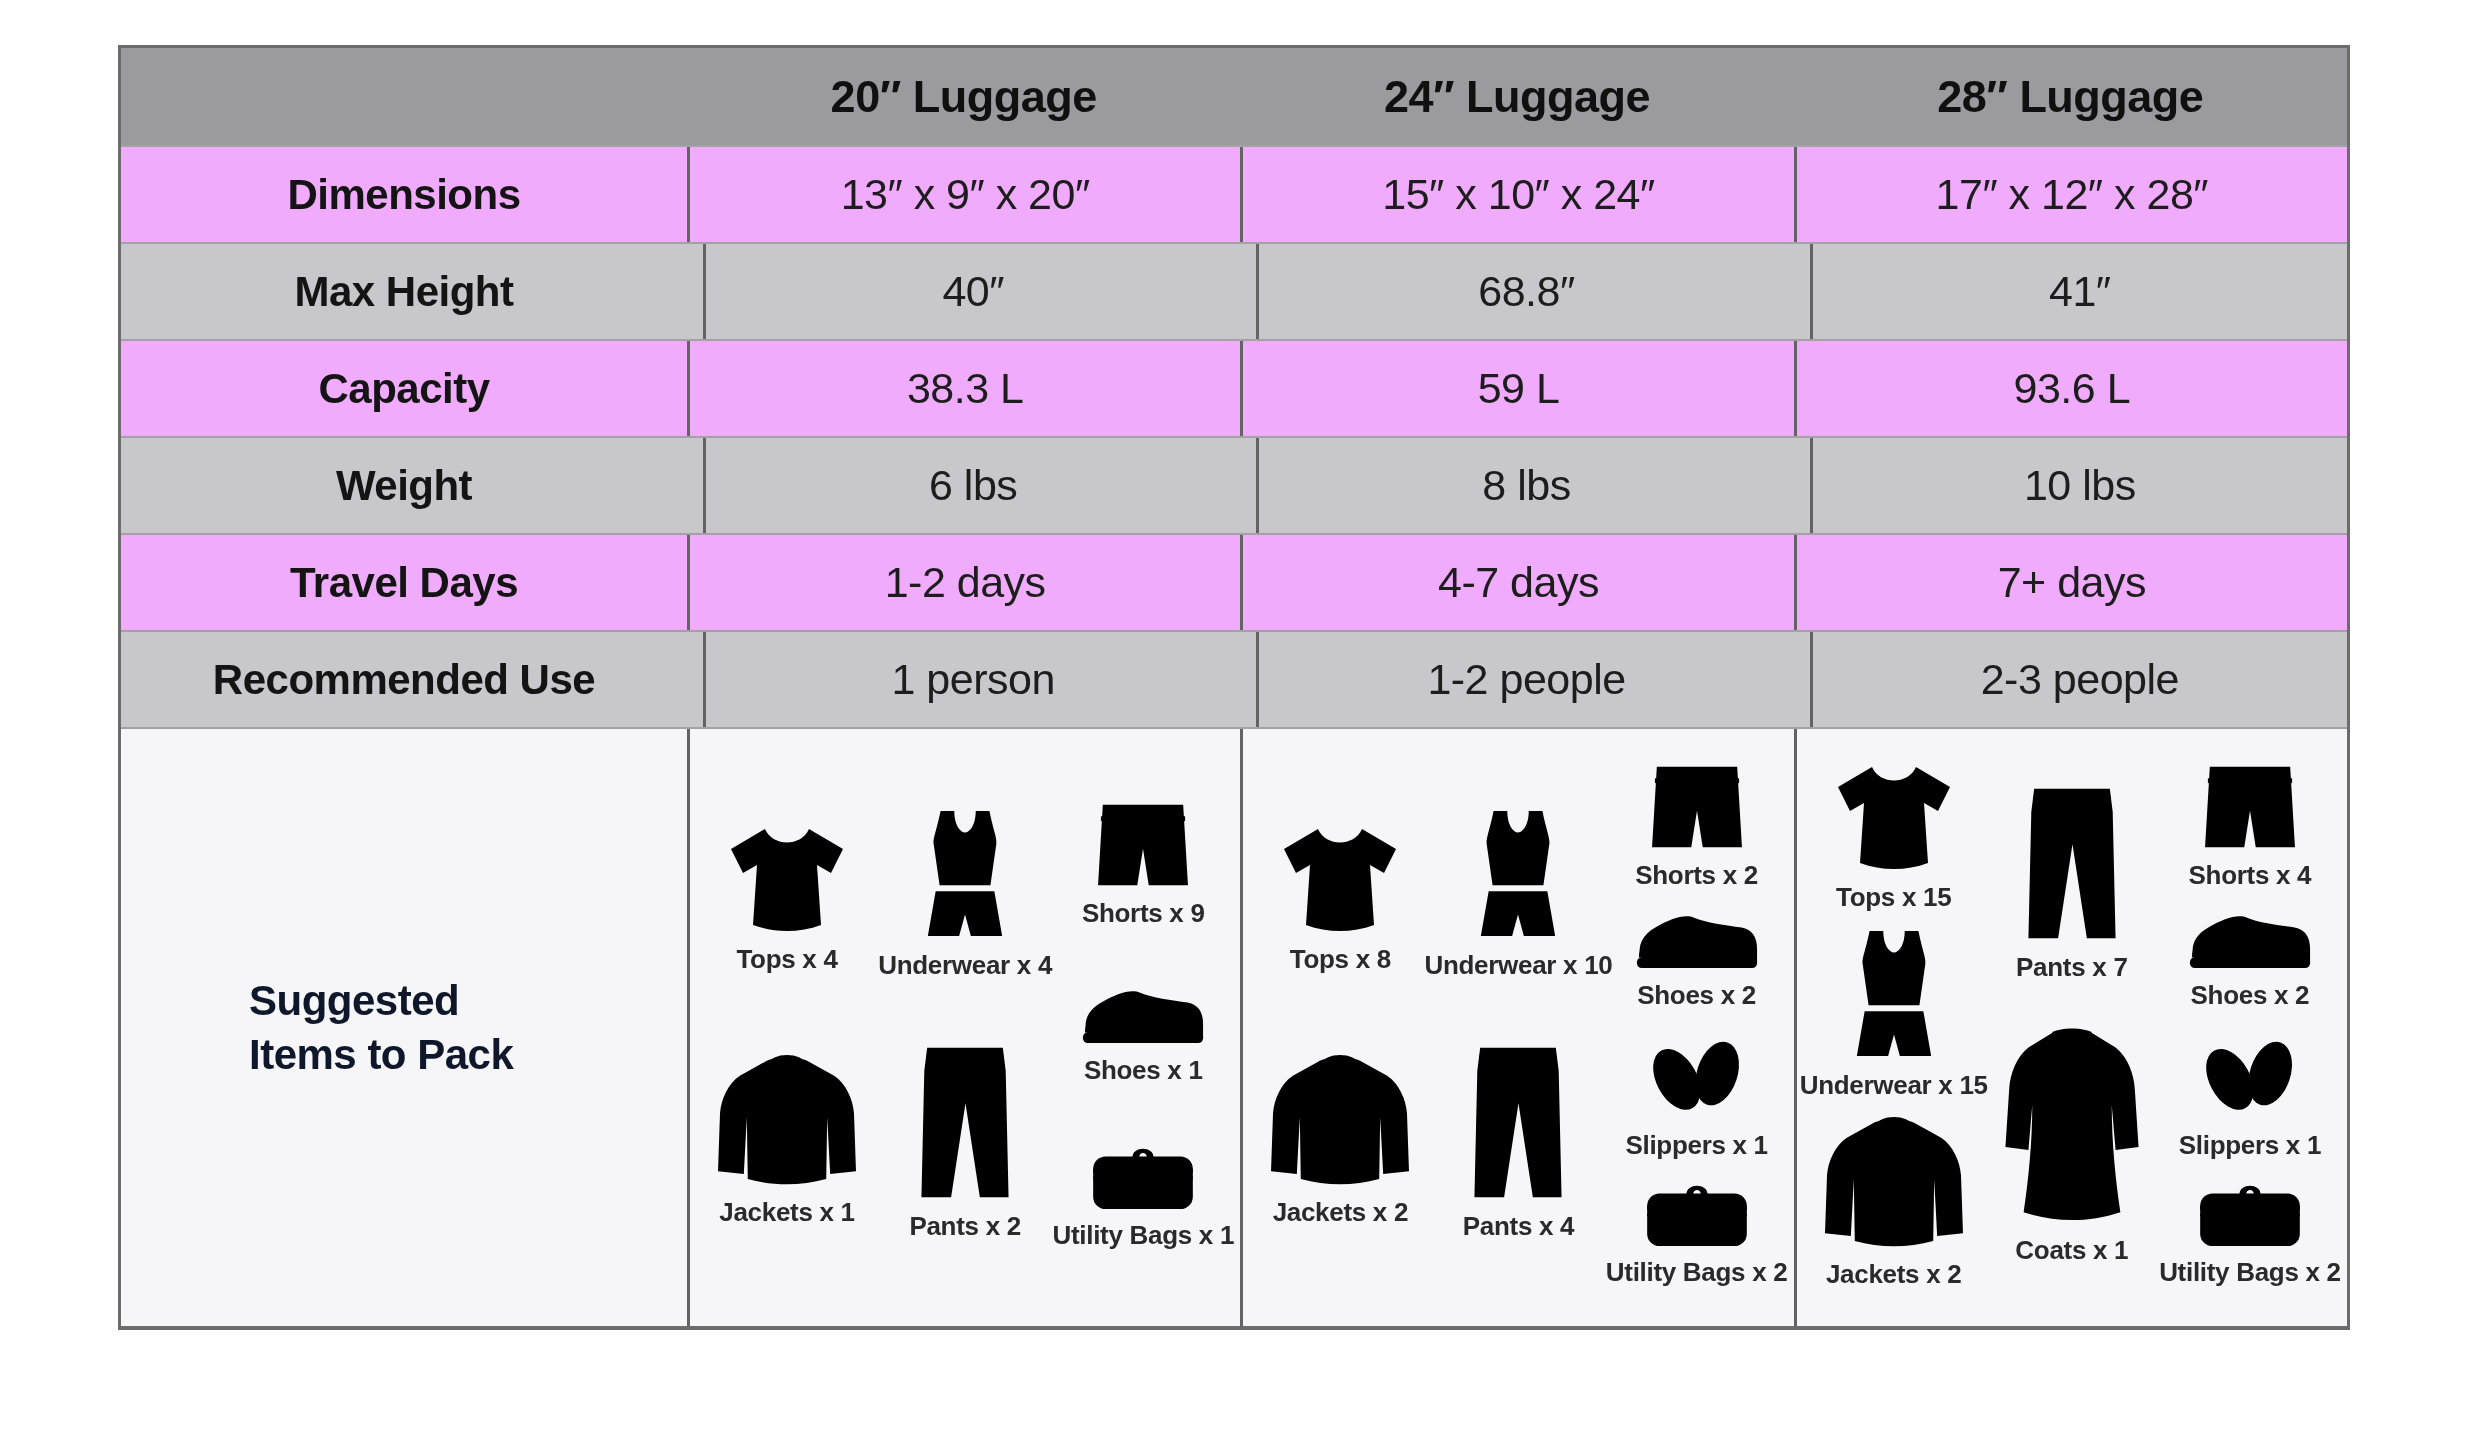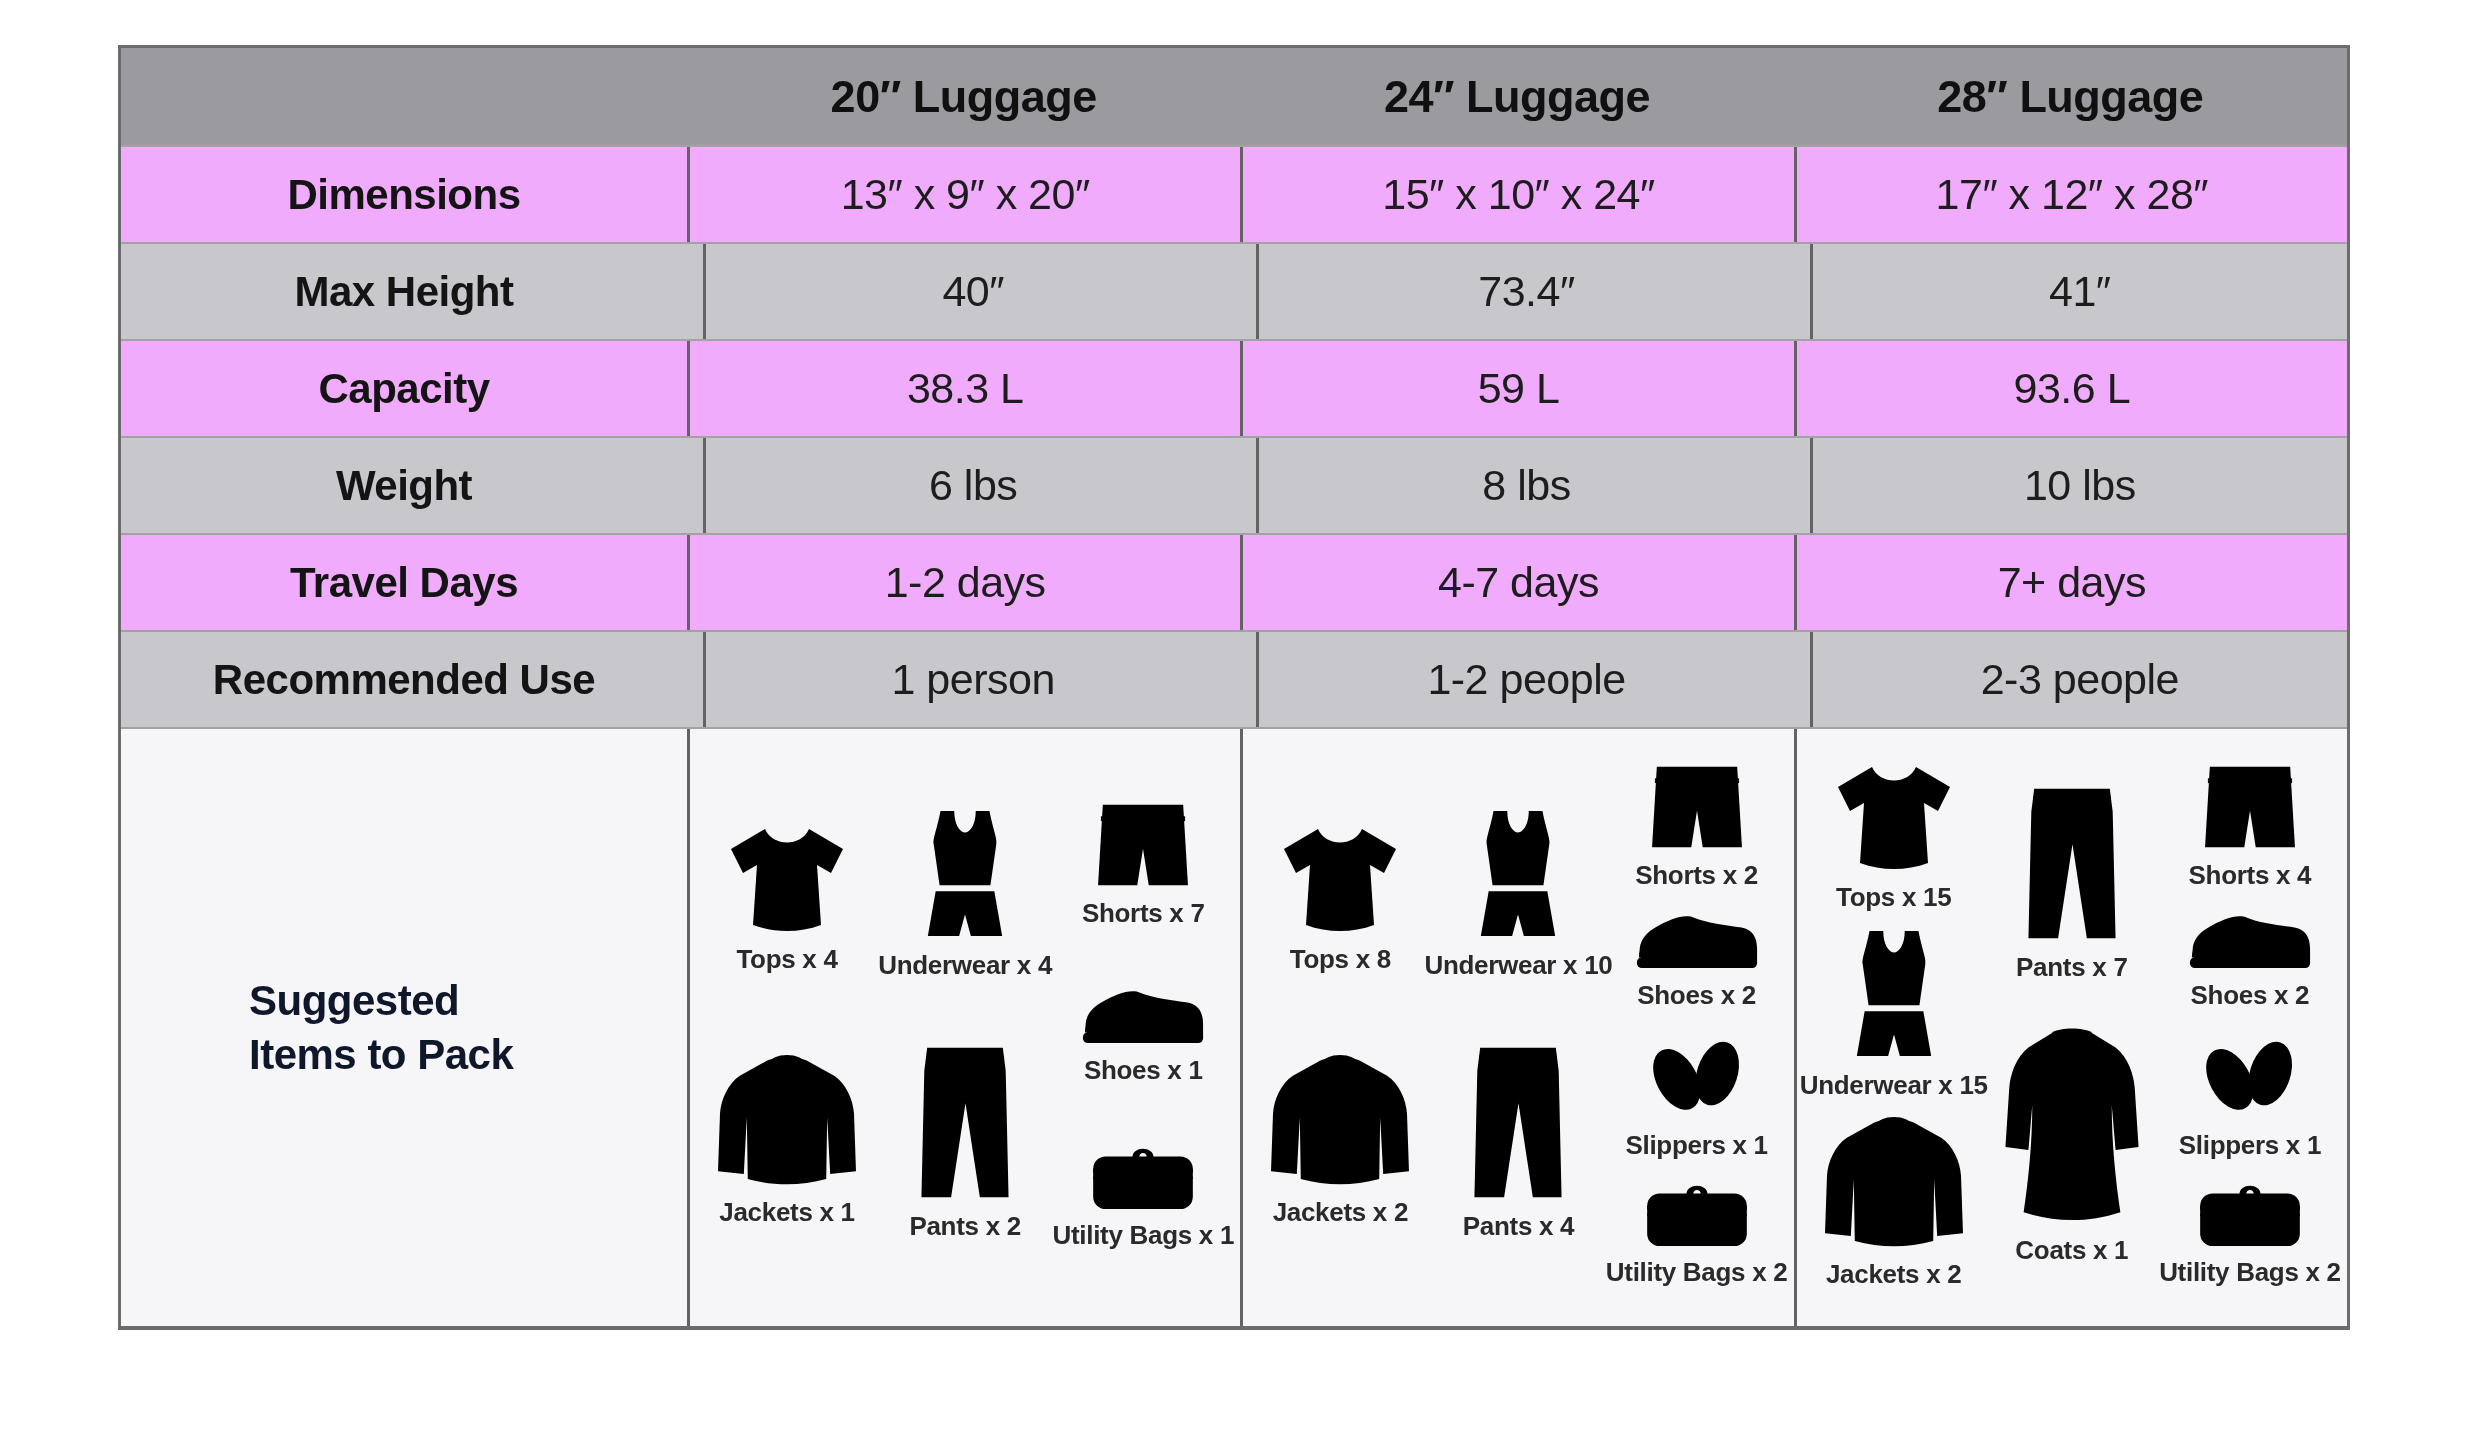--- a/index.html
+++ b/index.html
@@ -153,21 +153,21 @@
     <div class="tr body-row row-light">
       <div class="td row-label">Dimensions</div>
       <div class="td cell-value">13″ x 9″ x 20″</div>
       <div class="td cell-value">15″ x 10″ x 24″</div>
       <div class="td cell-value">17″ x 12″ x 28″</div>
     </div>
 
     <div class="tr body-row row-gray">
       <div class="td row-label">Max Height</div>
       <div class="td cell-value">40″</div>
-      <div class="td cell-value">73.4″</div>
+      <div class="td cell-value">68.8″</div>
       <div class="td cell-value">41″</div>
     </div>
 
     <div class="tr body-row row-light">
       <div class="td row-label">Capacity</div>
       <div class="td cell-value">38.3 L</div>
       <div class="td cell-value">59 L</div>
       <div class="td cell-value">93.6 L</div>
     </div>
 
@@ -223,21 +223,21 @@
                 <use href="#i-pants"></use>
               </svg>
               <div class="pk-label">Pants x 2</div>
             </div>
           </div>
           <div class="minicol">
             <div class="pack-item">
               <svg class="pk-icon" width="96" height="88">
                 <use href="#i-shorts"></use>
               </svg>
-              <div class="pk-label">Shorts x 7</div>
+              <div class="pk-label">Shorts x 9</div>
             </div>
             <div class="pack-item">
               <svg class="pk-icon" width="126" height="62">
                 <use href="#i-shoe"></use>
               </svg>
               <div class="pk-label">Shoes x 1</div>
             </div>
             <div class="pack-item">
               <svg class="pk-icon" width="106" height="69">
                 <use href="#i-bag"></use>

